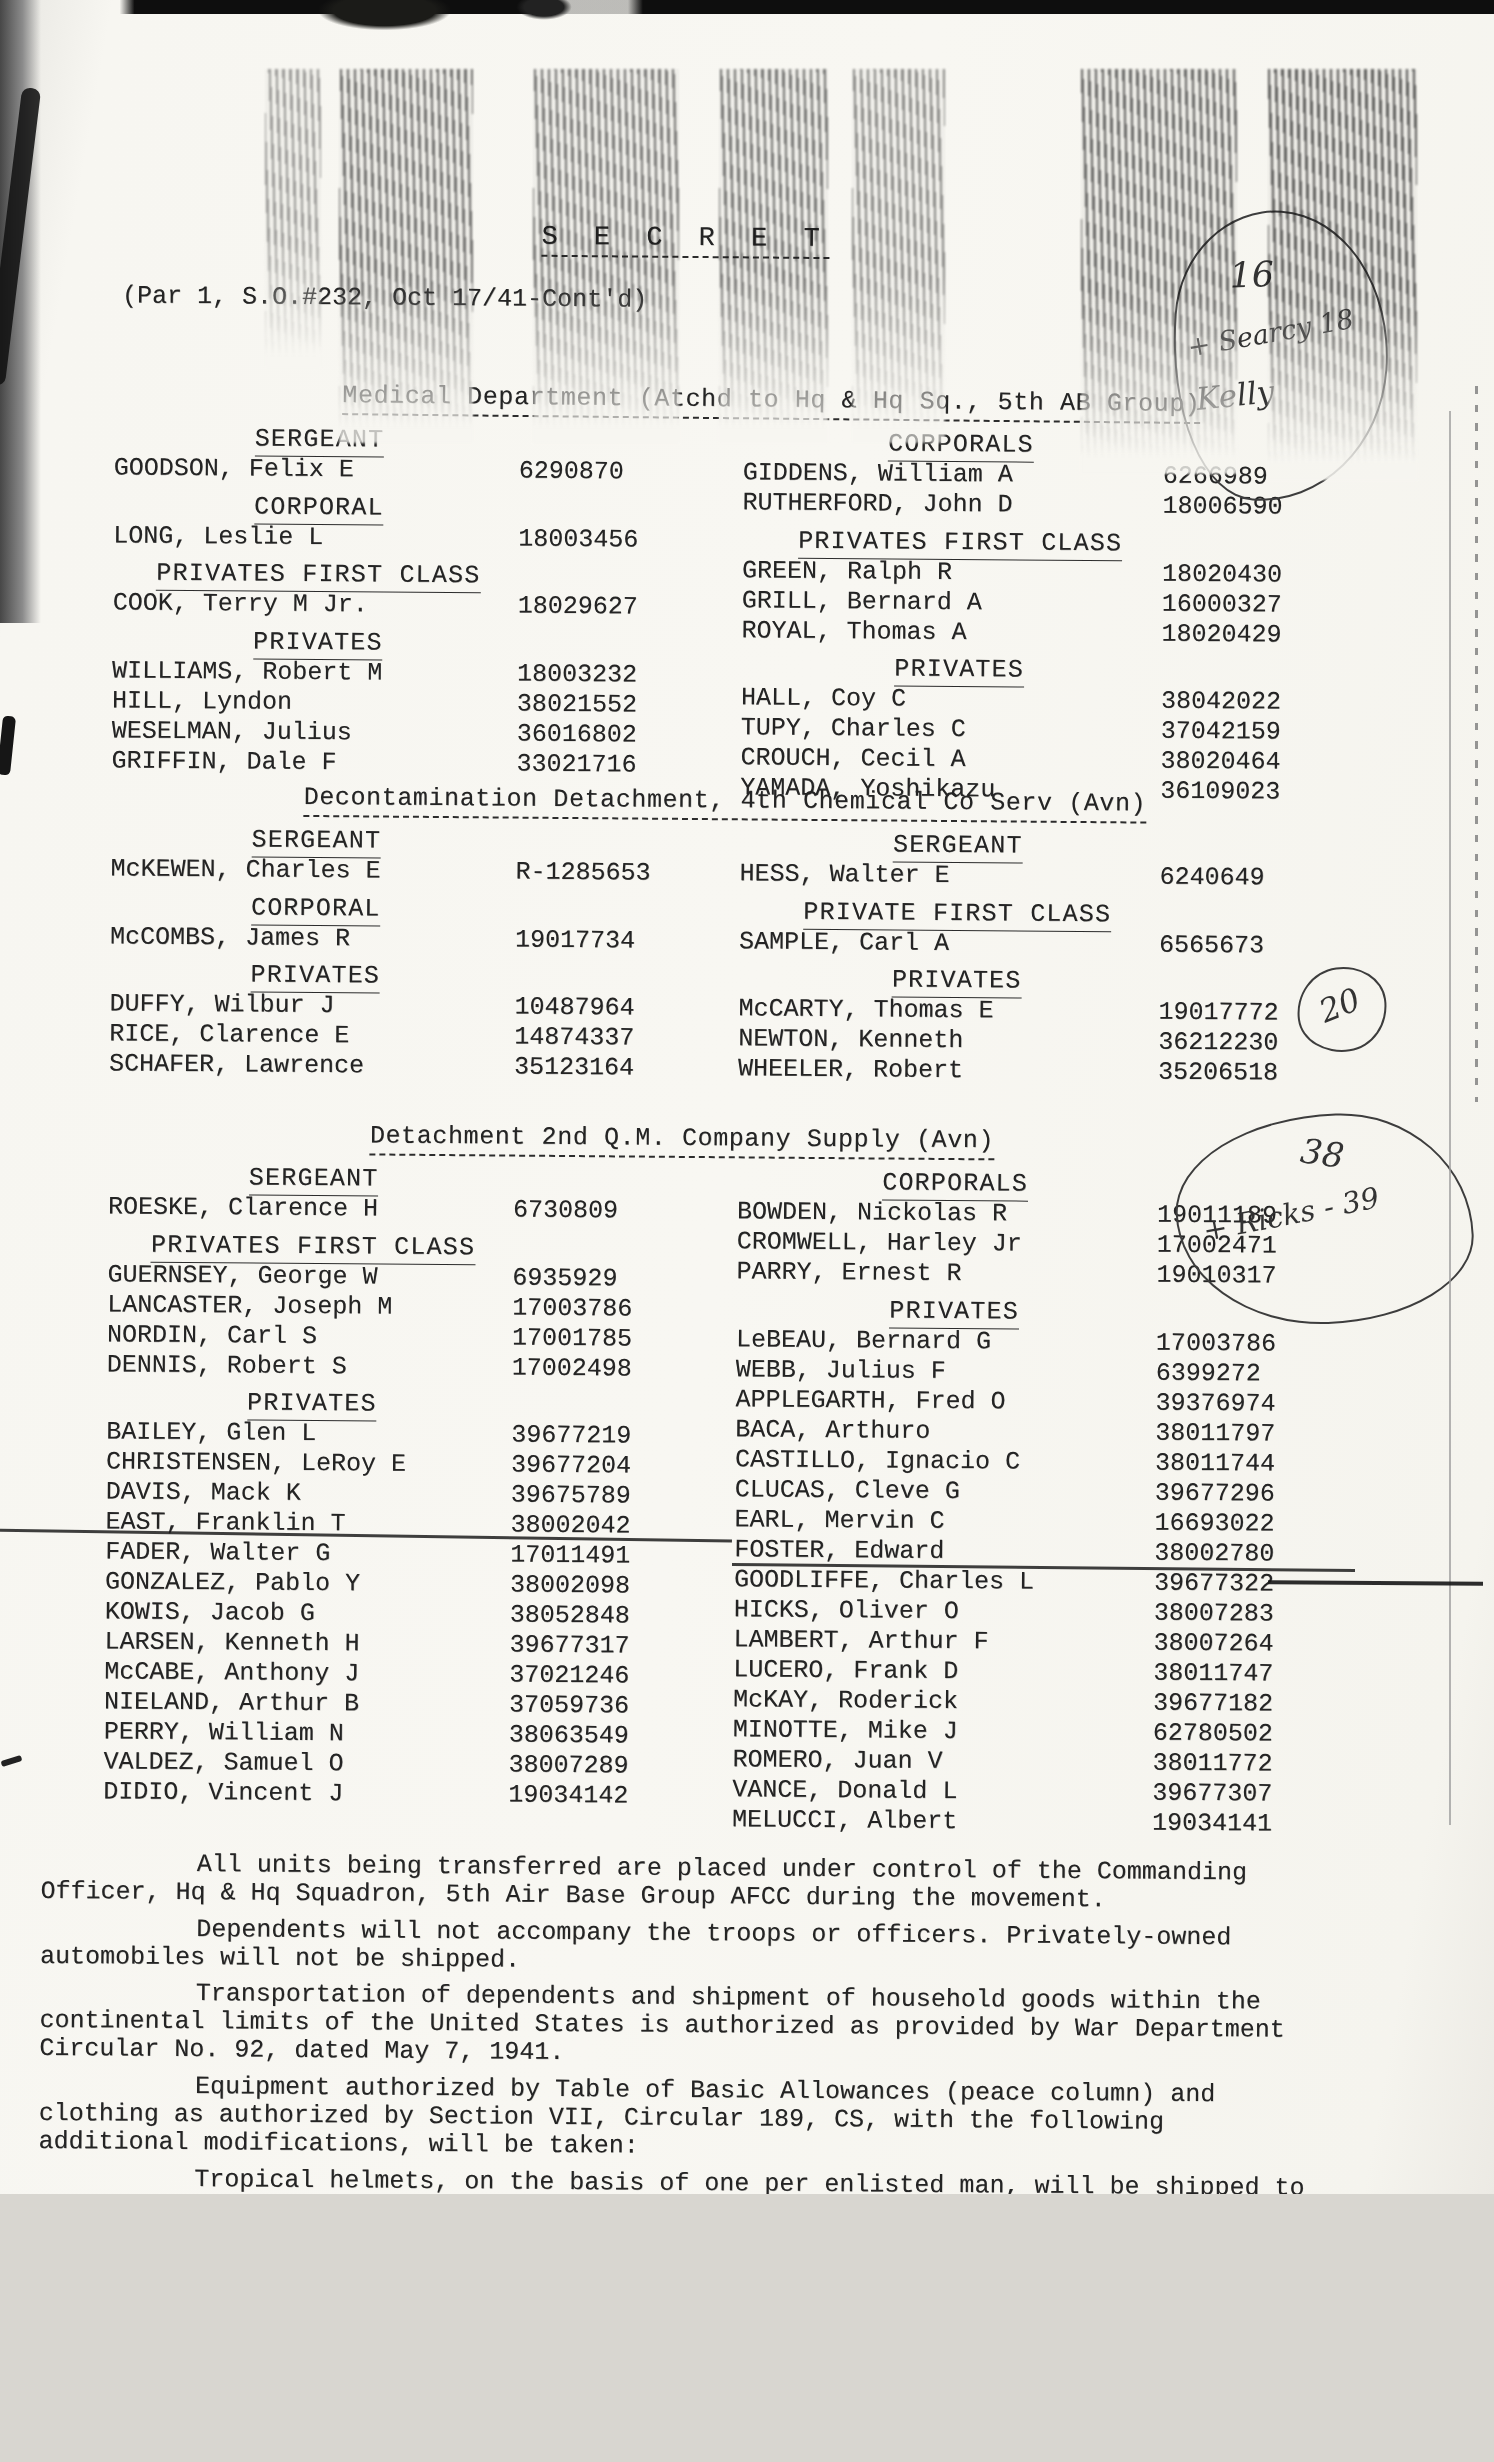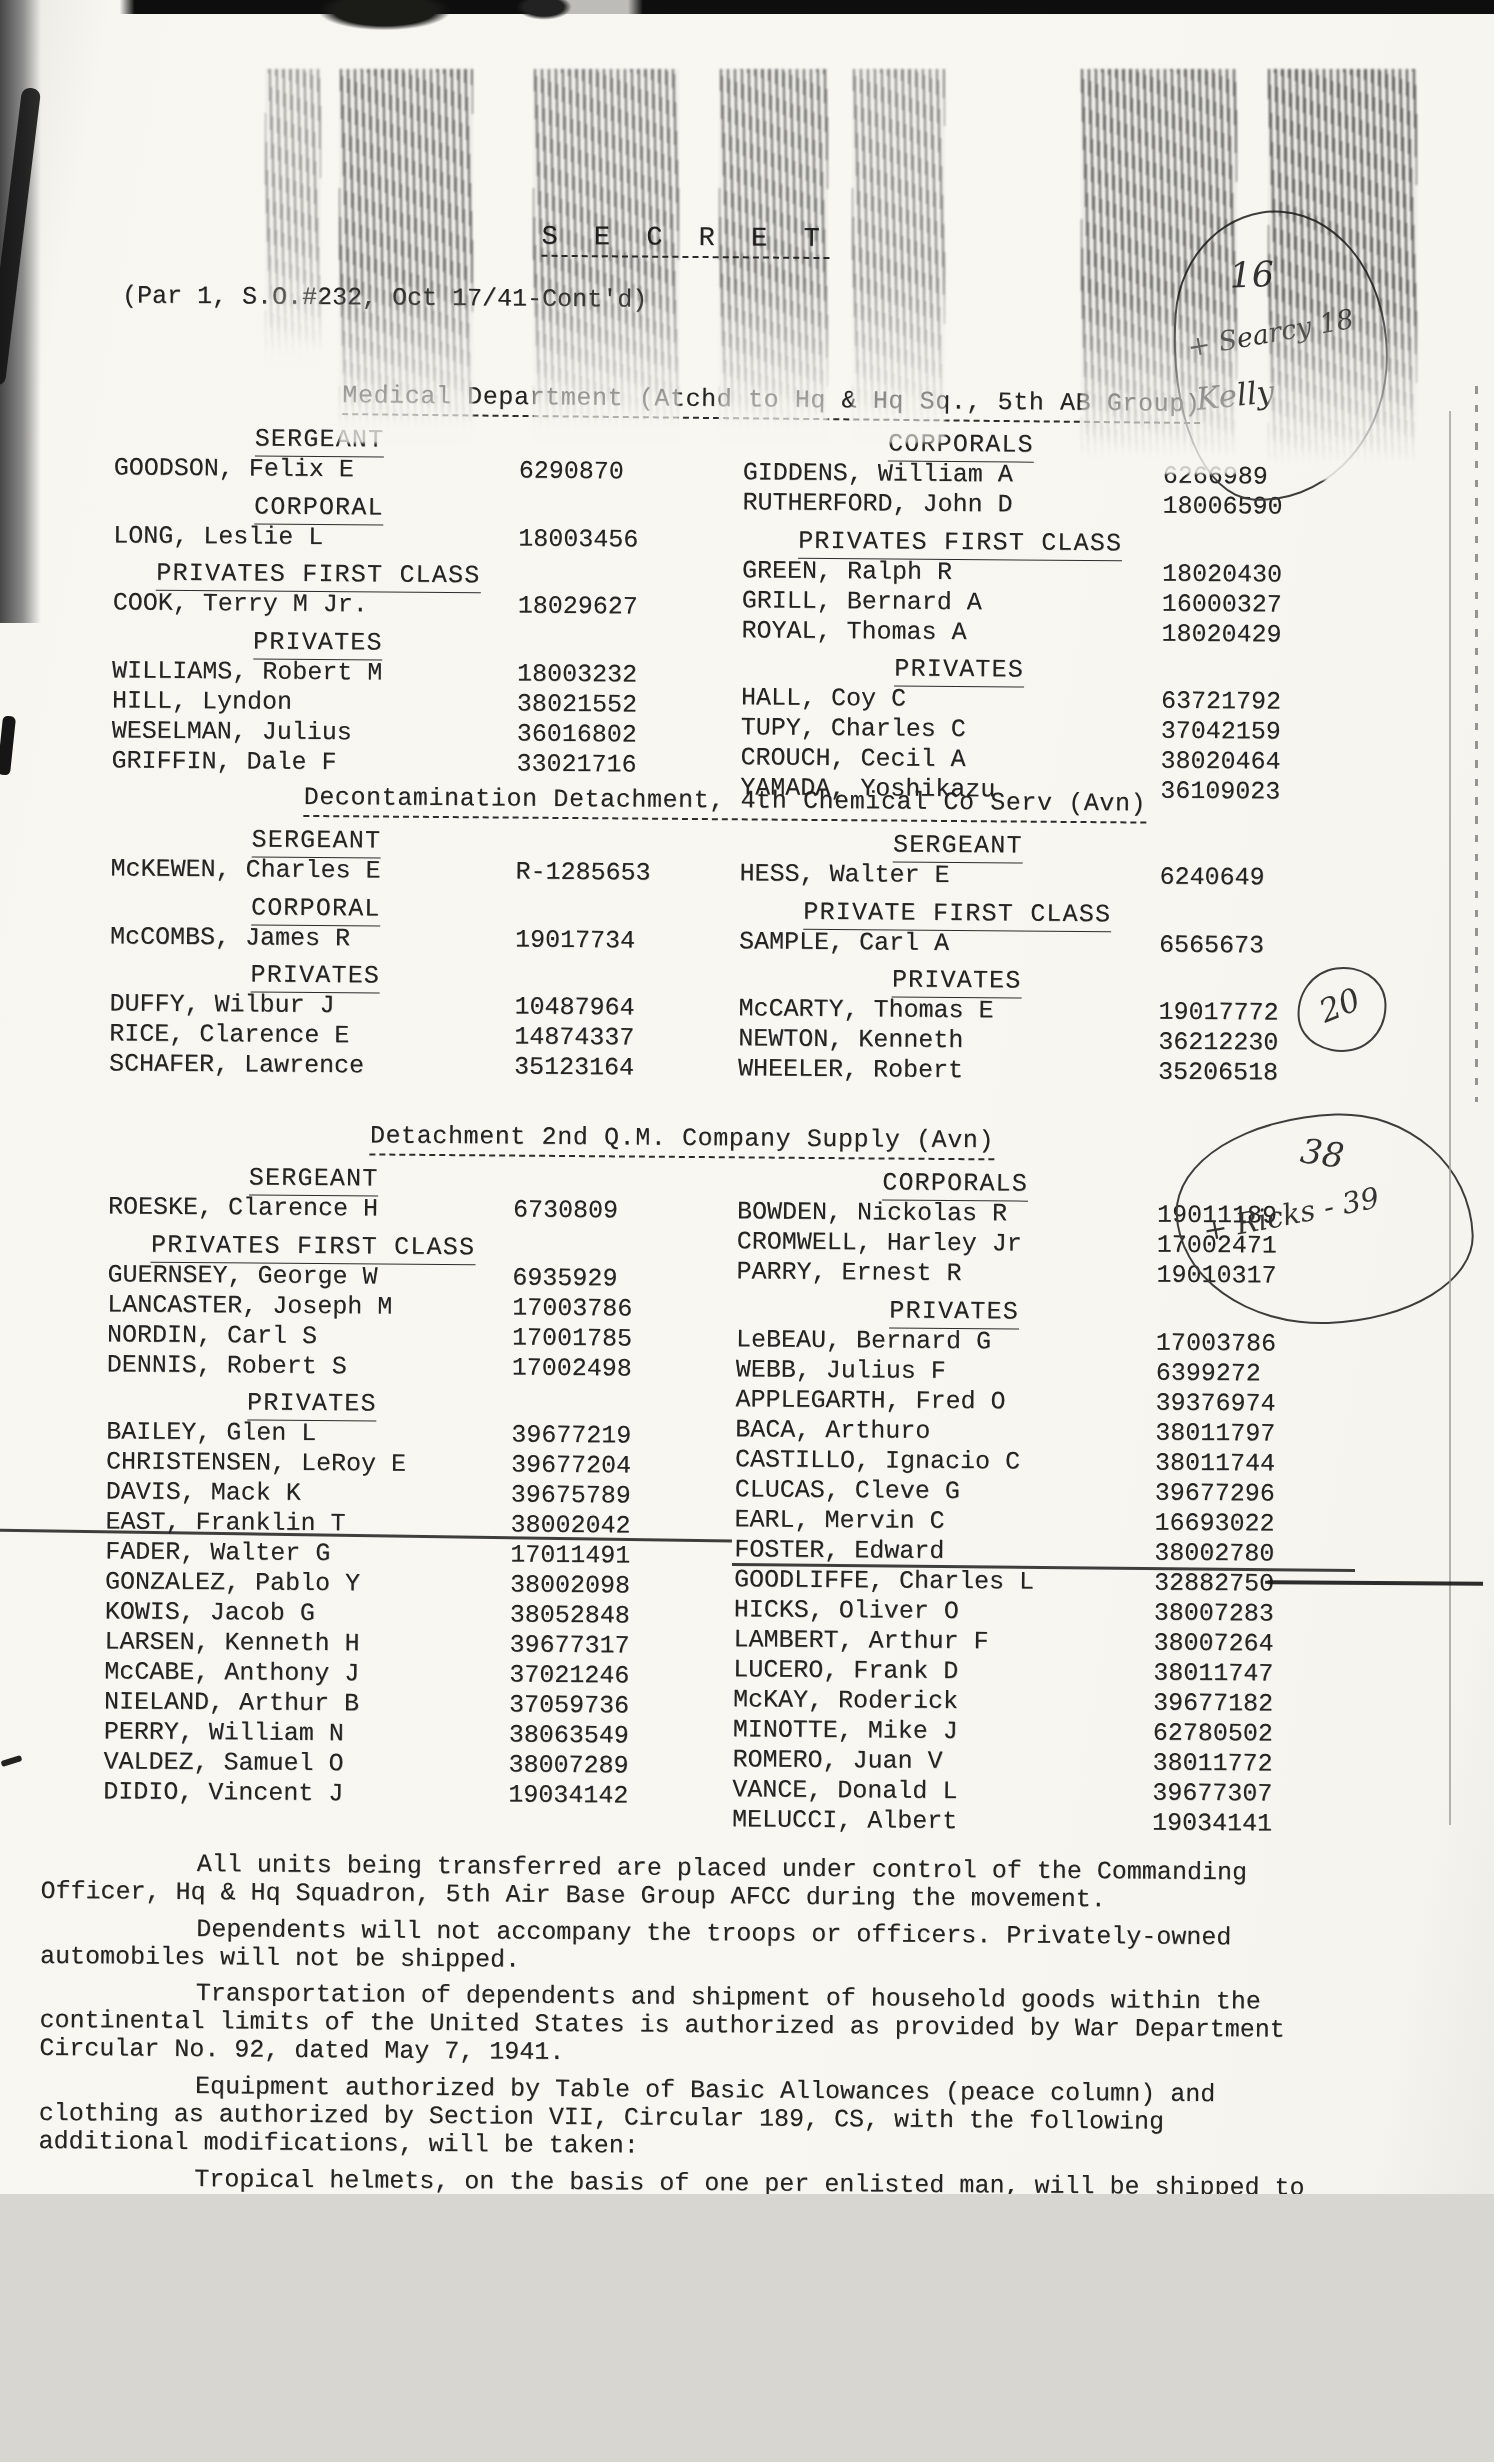--- a/index.html
+++ b/index.html
@@ -164,21 +164,21 @@
               </div>
               <div class="row">
                 <span class="nm">ROYAL, Thomas A</span>
                 <span class="sn">18020429</span>
               </div>
             </div>
             <div class="group">
               <div class="rank"><span class="u-solid">PRIVATES</span></div>
               <div class="row">
                 <span class="nm">HALL, Coy C</span>
-                <span class="sn">63721792</span>
+                <span class="sn">38042022</span>
               </div>
               <div class="row">
                 <span class="nm">TUPY, Charles C</span>
                 <span class="sn">37042159</span>
               </div>
               <div class="row">
                 <span class="nm">CROUCH, Cecil A</span>
                 <span class="sn">38020464</span>
               </div>
               <div class="row">
@@ -387,21 +387,21 @@
               <div class="row">
                 <span class="nm">EARL, Mervin C</span>
                 <span class="sn">16693022</span>
               </div>
               <div class="row">
                 <span class="nm">FOSTER, Edward</span>
                 <span class="sn">38002780</span>
               </div>
               <div class="row">
                 <span class="nm">GOODLIFFE, Charles L</span>
-                <span class="sn">32882750</span>
+                <span class="sn">39677322</span>
               </div>
               <div class="row">
                 <span class="nm">HICKS, Oliver O</span>
                 <span class="sn">38007283</span>
               </div>
               <div class="row">
                 <span class="nm">LAMBERT, Arthur F</span>
                 <span class="sn">38007264</span>
               </div>
               <div class="row">

